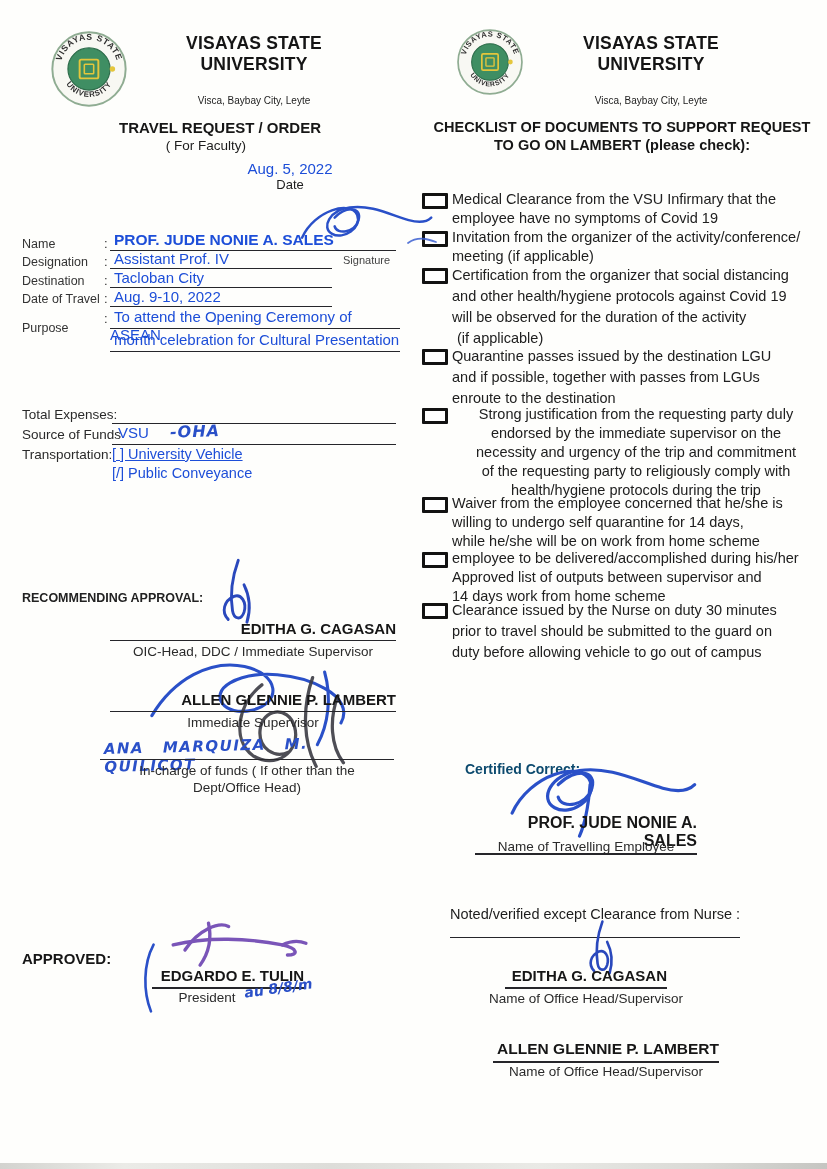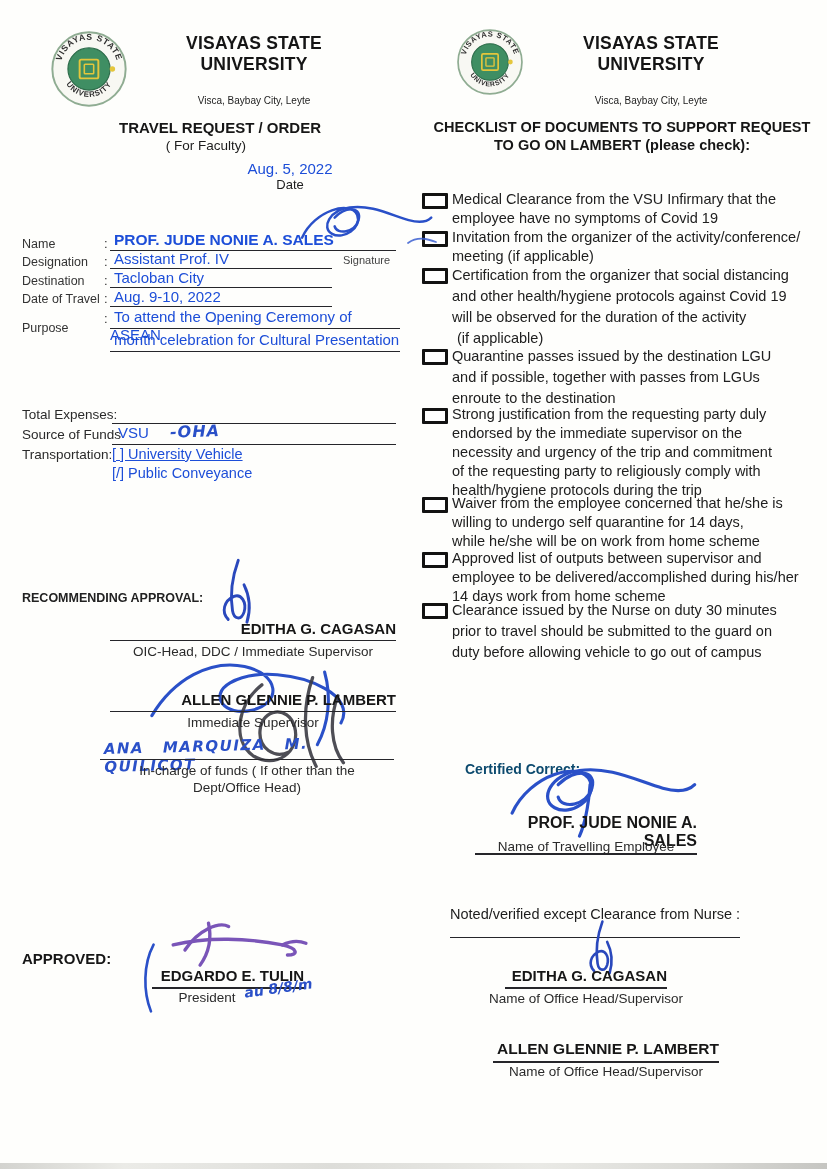--- a/index.html
+++ b/index.html
@@ -215,43 +215,43 @@
     </div>
   </div>
   <div class="chk-item lh21" style="top:346px;">
     <span class="cbx"></span>
     <div class="chk-lines">
       <div>Quarantine passes issued by the destination LGU</div>
       <div>and if possible, together with passes from LGUs</div>
       <div>enroute to the destination</div>
     </div>
   </div>
-  <div class="chk-item lh19" style="top:405px;">
+  <div class="chk-item lh19" style="top:405px;text-align:center;">
     <span class="cbx"></span>
     <div class="chk-lines">
       <div>Strong justification from the requesting party duly</div>
       <div>endorsed by the immediate supervisor on the</div>
       <div>necessity and urgency of the trip and commitment</div>
       <div>of the requesting party to religiously comply with</div>
       <div>health/hygiene protocols during the trip</div>
     </div>
   </div>
   <div class="chk-item lh19" style="top:494px;">
     <span class="cbx"></span>
     <div class="chk-lines">
       <div>Waiver from the employee concerned that he/she is</div>
       <div>willing to undergo self quarantine for 14 days,</div>
       <div>while he/she will be on work from home scheme</div>
     </div>
   </div>
   <div class="chk-item lh19" style="top:549px;">
     <span class="cbx"></span>
     <div class="chk-lines">
+      <div>employee to be delivered/accomplished during his/her</div>
       <div>Approved list of outputs between supervisor and</div>
-      <div>employee to be delivered/accomplished during his/her</div>
       <div>14 days work from home scheme</div>
     </div>
   </div>
   <div class="chk-item lh21" style="top:600px;">
     <span class="cbx"></span>
     <div class="chk-lines">
       <div>Clearance issued by the Nurse on duty 30 minutes</div>
       <div>prior to travel should be submitted to the guard on</div>
       <div>duty before allowing vehicle to go out of campus</div>
     </div>

